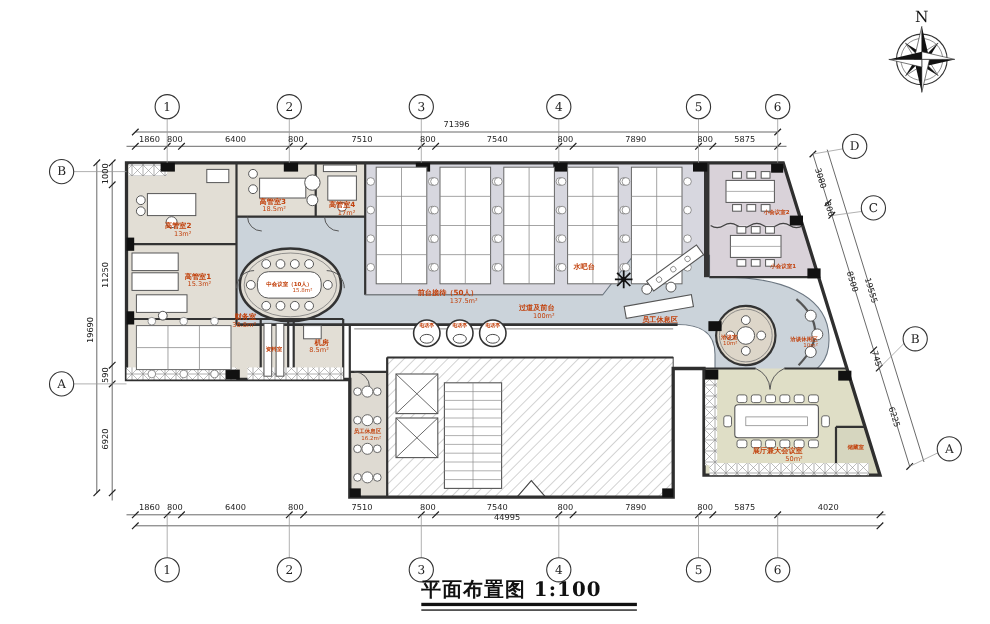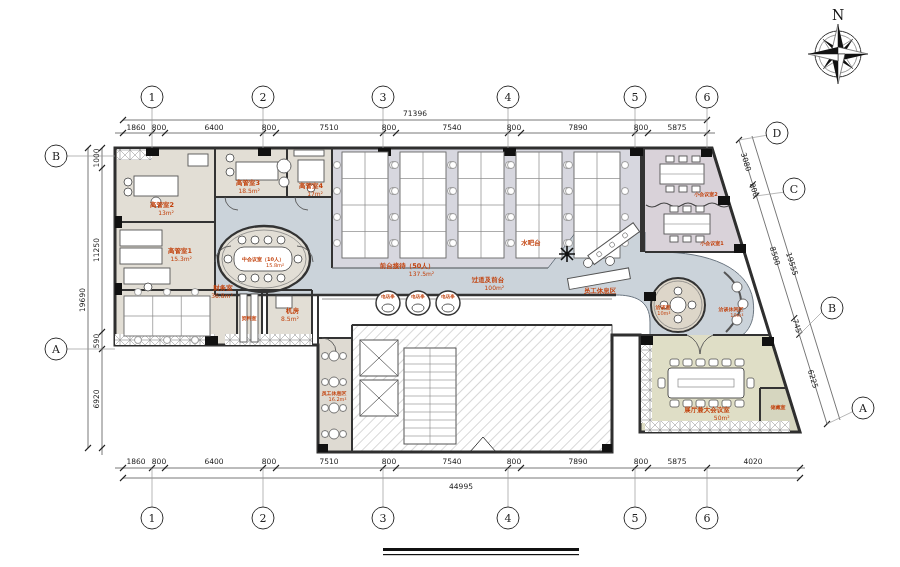--- a/index.html
+++ b/index.html
@@ -442,21 +442,21 @@
 <span class="dim" style="left:214px;top:127px">6400</span>
 <span class="dim" style="left:269px;top:127px">800</span>
 <span class="dim" style="left:329px;top:127px">7510</span>
 <span class="dim" style="left:389px;top:127px">800</span>
 <span class="dim" style="left:452px;top:127px">7540</span>
 <span class="dim" style="left:514px;top:127px">800</span>
 <span class="dim" style="left:578px;top:127px">7890</span>
 <span class="dim" style="left:641px;top:127px">800</span>
 <span class="dim" style="left:677px;top:127px">5875</span>
 
-<span class="dim" style="left:461px;top:486px">44995</span>
+<span class="dim" style="left:461px;top:470px">44995</span>
 <span class="dim" style="left:136px;top:461px">1860</span>
 <span class="dim" style="left:159px;top:461px">800</span>
 <span class="dim" style="left:214px;top:461px">6400</span>
 <span class="dim" style="left:269px;top:461px">800</span>
 <span class="dim" style="left:329px;top:461px">7510</span>
 <span class="dim" style="left:389px;top:461px">800</span>
 <span class="dim" style="left:452px;top:461px">7540</span>
 <span class="dim" style="left:514px;top:461px">800</span>
 <span class="dim" style="left:578px;top:461px">7890</span>
 <span class="dim" style="left:641px;top:461px">800</span>
@@ -543,14 +543,15 @@
   <div class="rn">展厅兼大会议室</div>
   <div class="ra">50m²</div>
 </div>
 <div class="lbl sm" style="left:778px;top:407px">
   <div class="rn">储藏室</div>
 </div>
 <div class="lbl tiny" style="left:388px;top:297px">电话亭</div>
 <div class="lbl tiny" style="left:418px;top:297px">电话亭</div>
 <div class="lbl tiny" style="left:448px;top:297px">电话亭</div>
 
+<div class="title">平面布置图 1:100</div>
 
 </div>
 
 </body></html>

